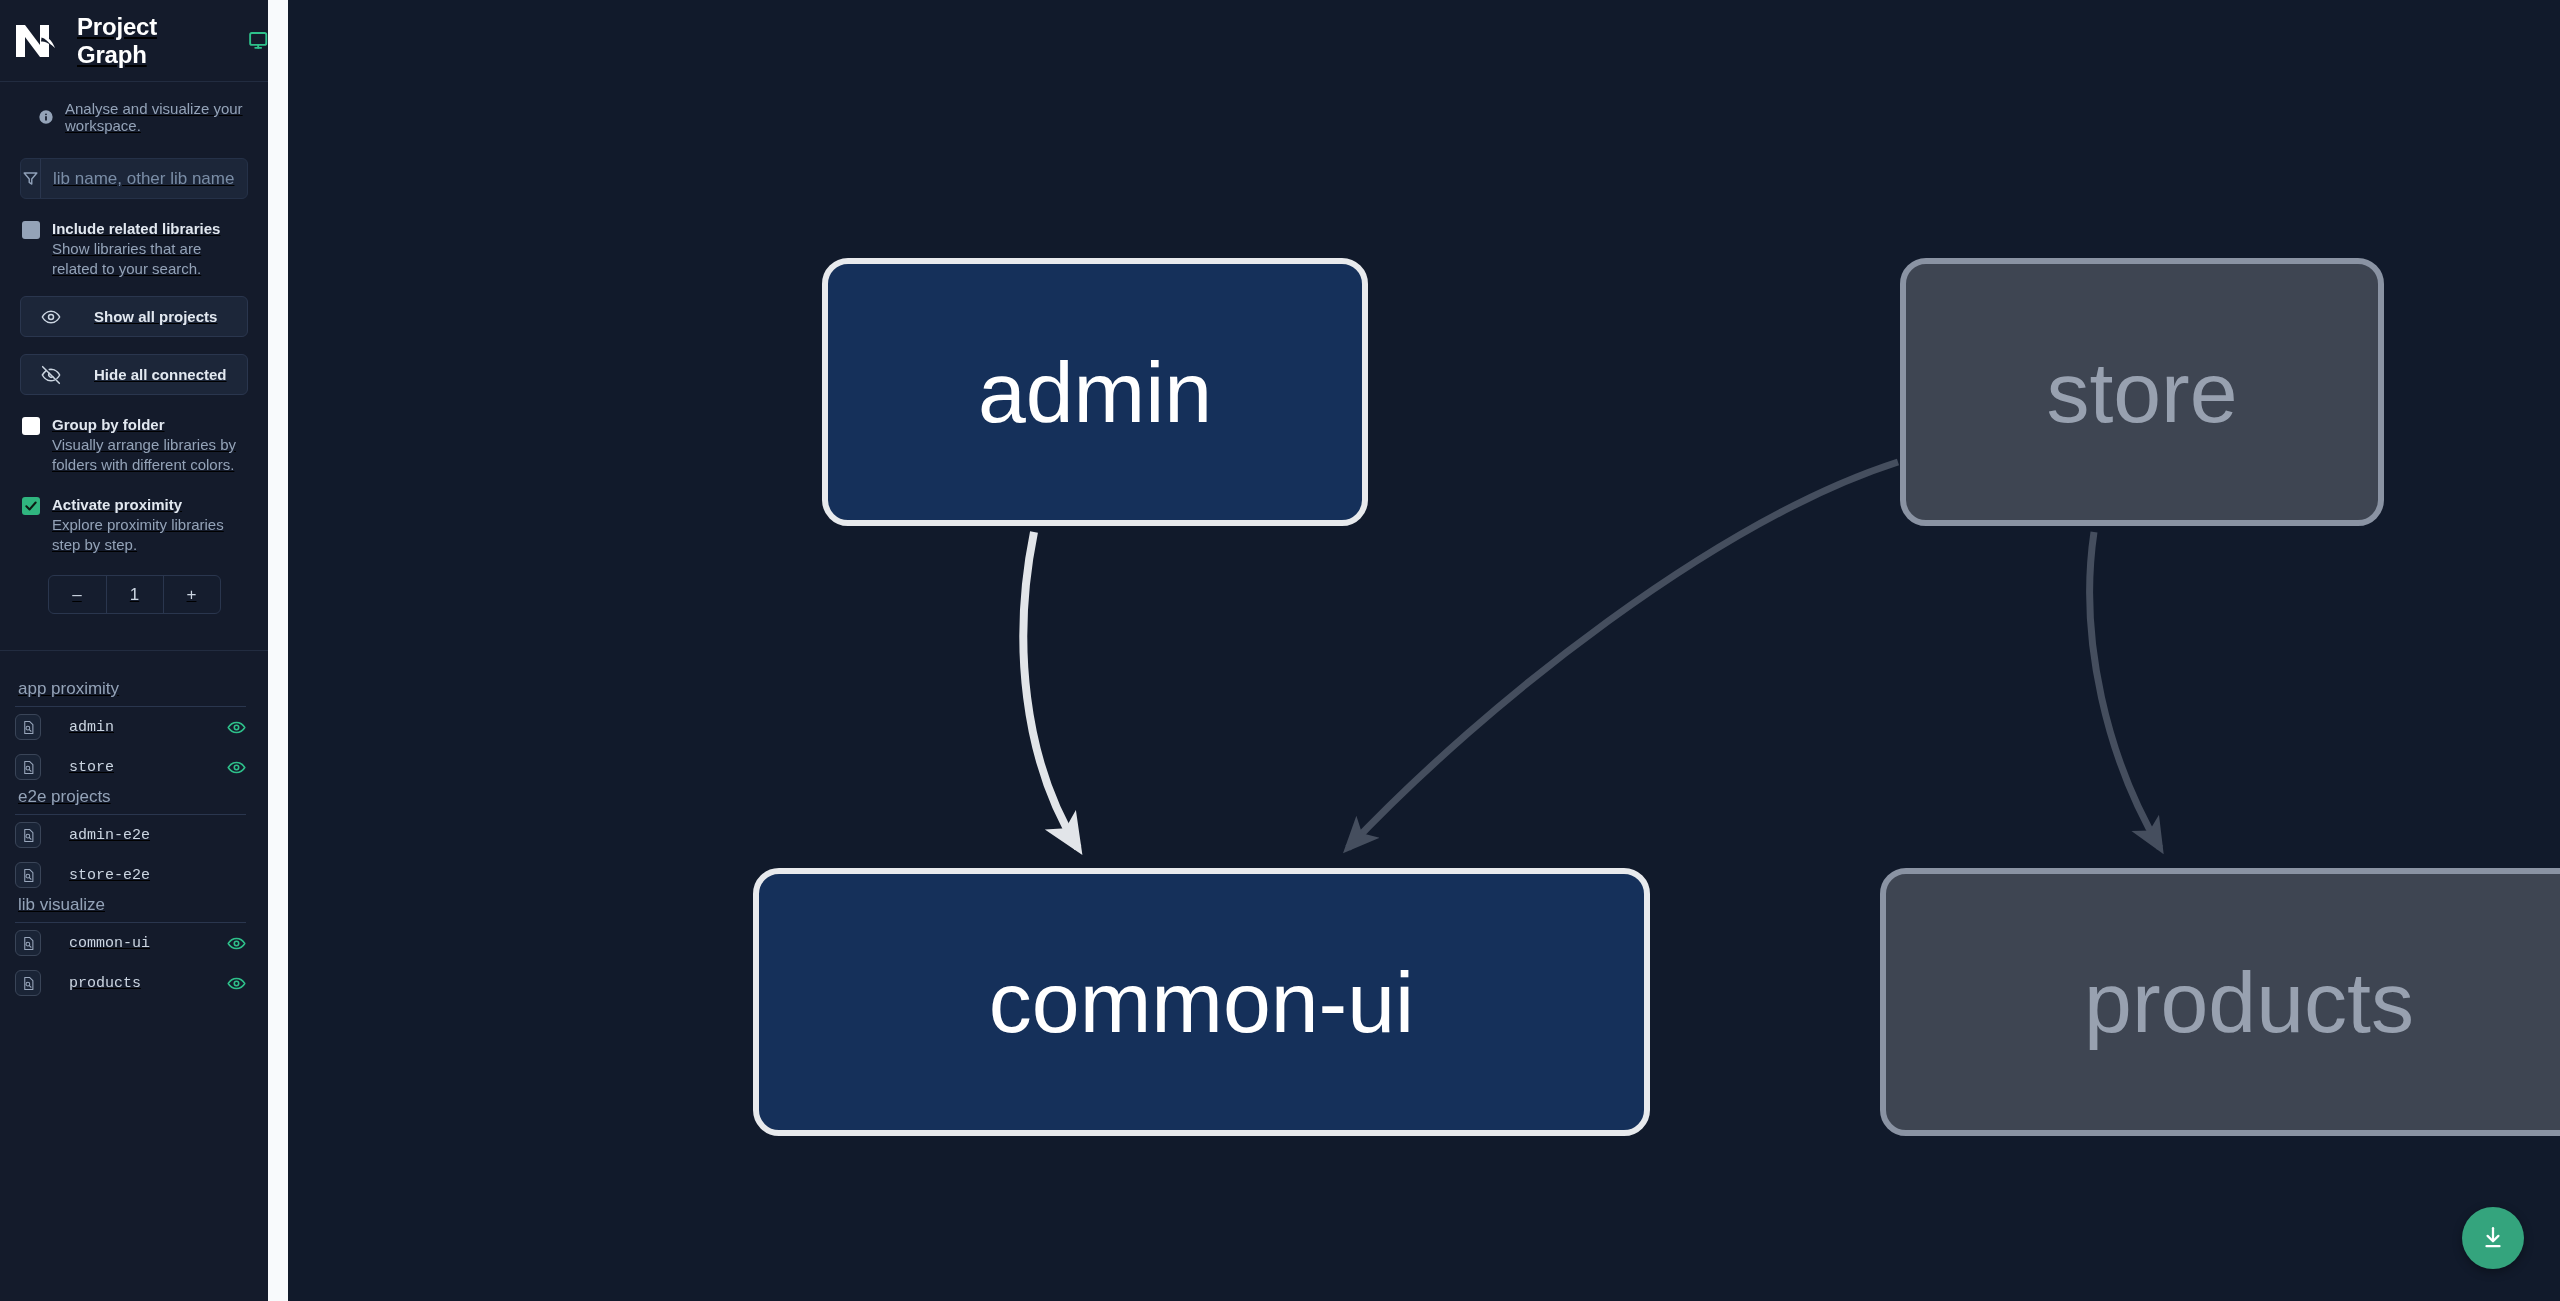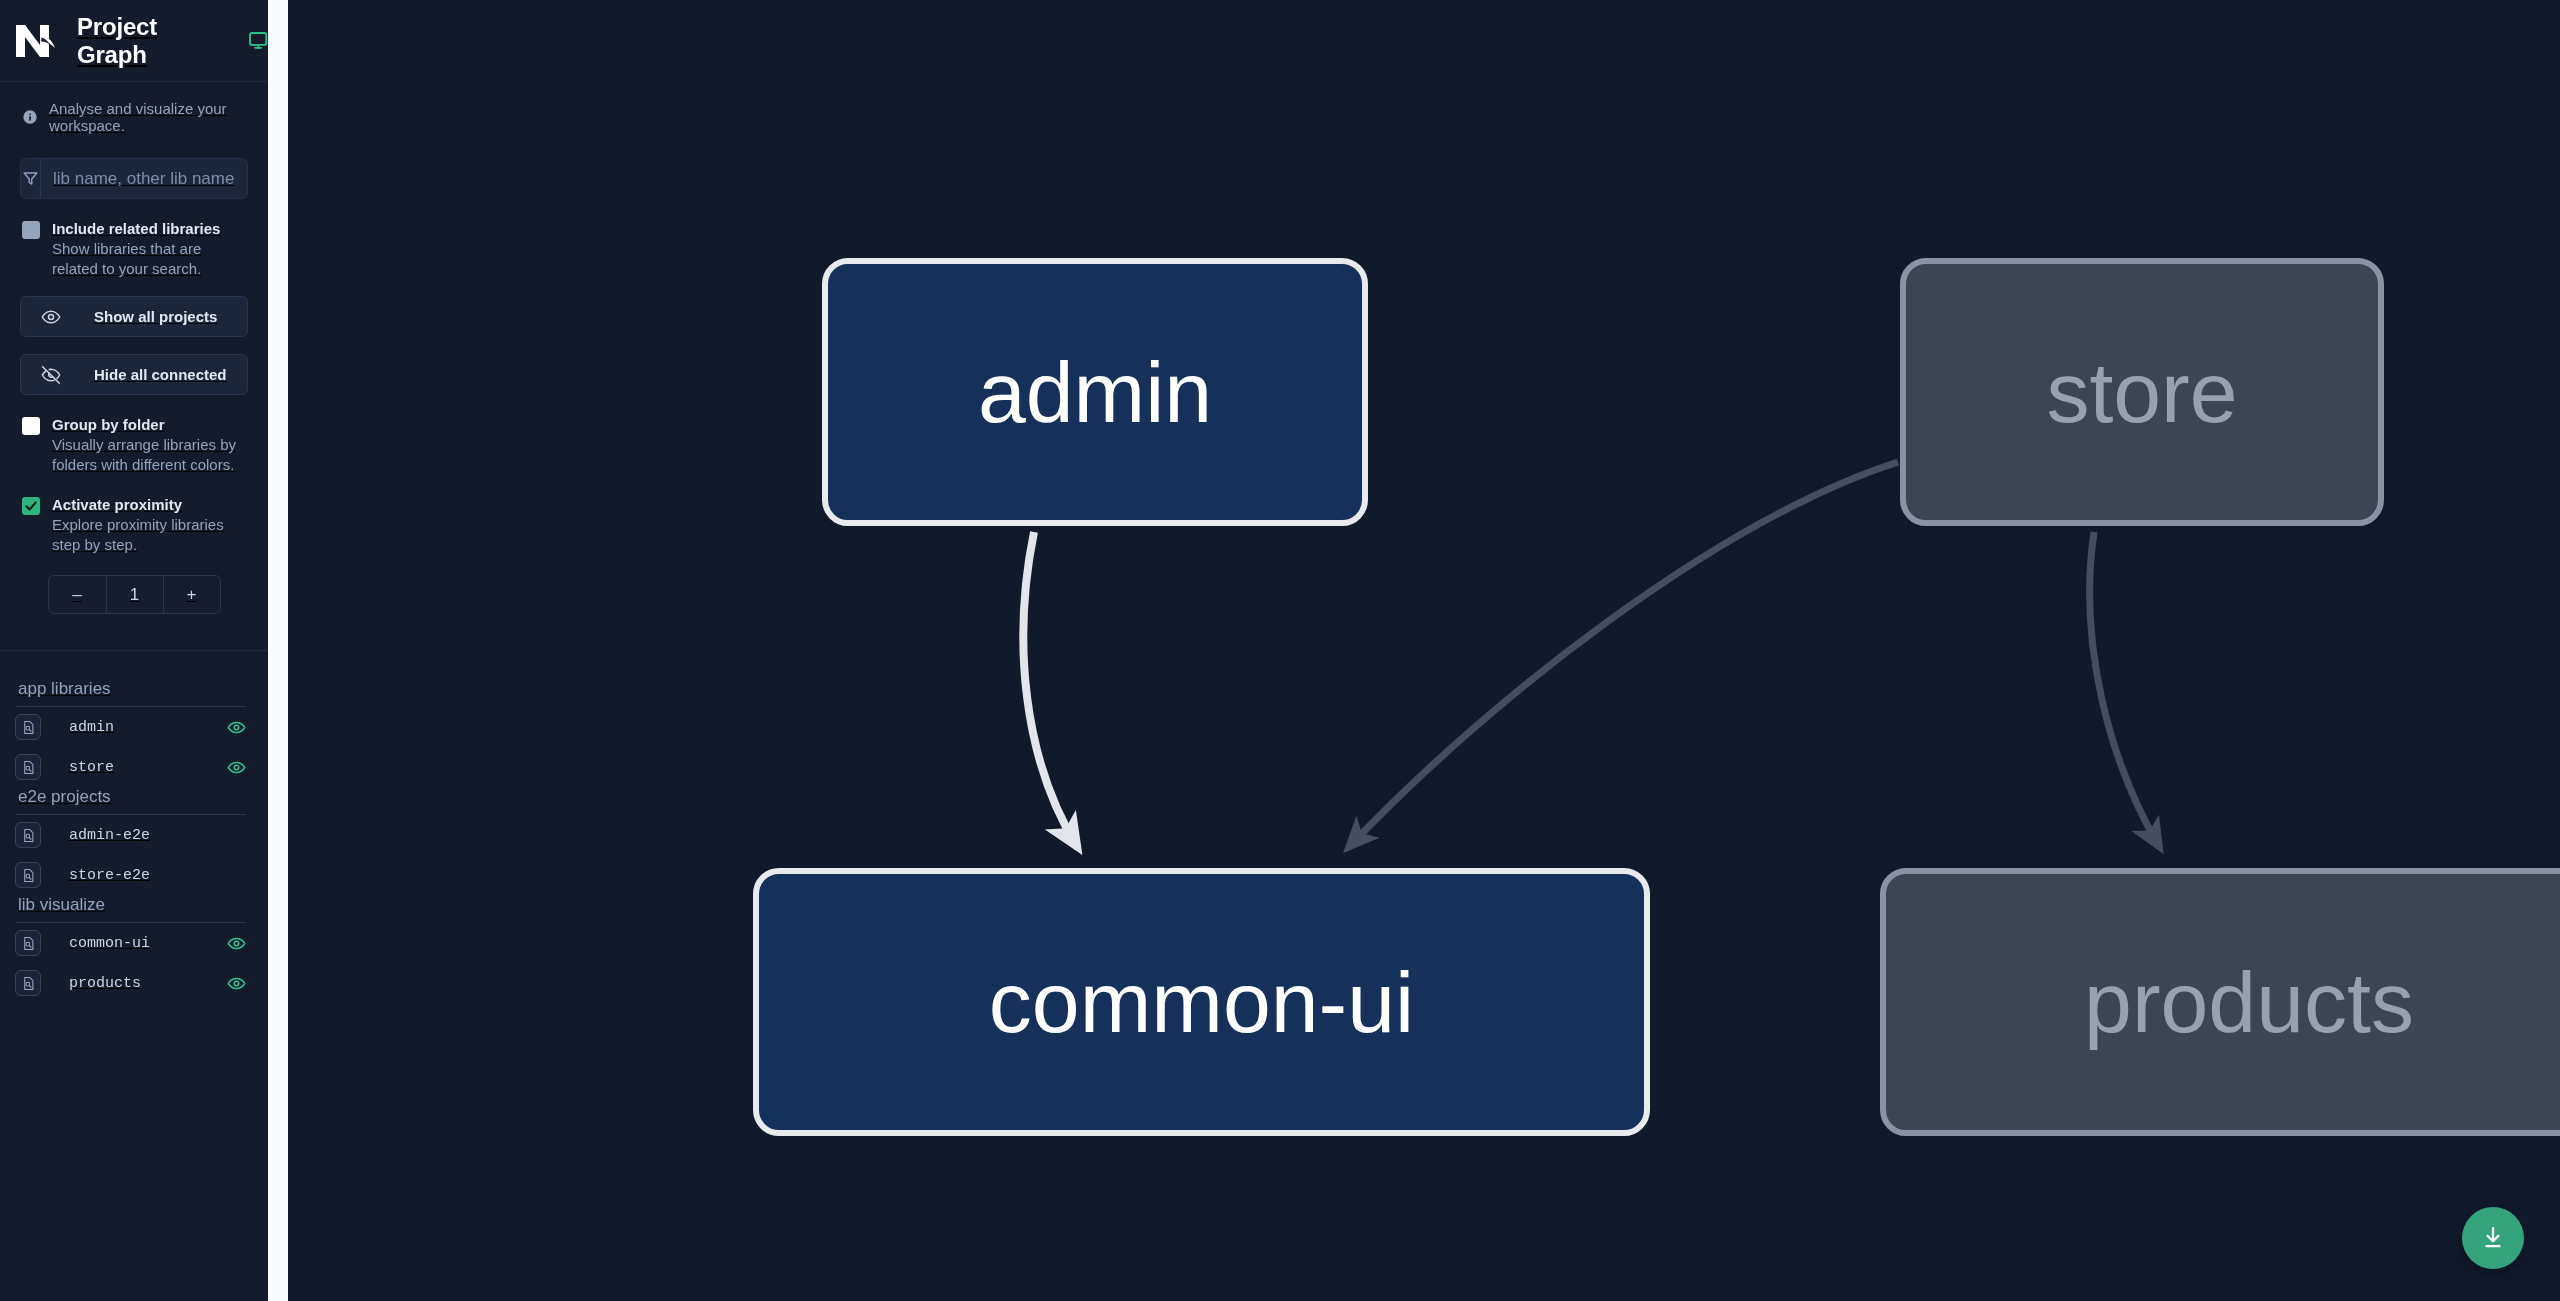--- a/index.html
+++ b/index.html
@@ -33,21 +33,21 @@
   }
   .nx-logo { width: 44px; height: 40px; flex: 0 0 44px; }
   .sb-title {
     color: #ffffff; font-size: 24px; font-weight: 700;
     margin-left: 19px; letter-spacing: -0.2px;
   }
   .monitor-icon { margin-left: 19px; width: 21px; height: 21px; color: #2ec08a; display:block; }
 
   .sb-tagline {
     display: flex; align-items: center; gap: 11px;
-    padding: 18px 14px 0 22px;
+    padding: 18px 14px 0 38px;
     color: #94a3b8; font-size: 15px;
   }
   .info-icon { width: 16px; height: 16px; flex: 0 0 16px; color: #94a3b8; }
 
   .sb-search {
     margin: 24px 20px 0 20px;
     height: 41px;
     background: #1c2639;
     border: 1px solid #253148;
     border-radius: 6px;
@@ -283,21 +283,21 @@
     <div class="stepper">
       <div class="stepper-inner">
         <div class="stepper-btn">–</div>
         <div class="sep">1</div>
         <div class="sep stepper-btn">+</div>
       </div>
     </div>
 
     <div class="sb-scroll">
 
-      <div class="grp-title">app libraries</div>
+      <div class="grp-title">app proximity</div>
       <div class="grp-rule"></div>
       <div class="proj-row">
         <span class="proj-chip">
           <svg viewBox="0 0 24 24" fill="none" stroke="currentColor" stroke-width="1.7" stroke-linecap="round" stroke-linejoin="round">
             <path d="M6 2.5h8l5 5v14h-13z"></path>
               <circle cx="11" cy="13" r="3"></circle>
               <line x1="13.3" y1="15.3" x2="16" y2="18"></line>
           </svg>
         </span>
         <span class="proj-name">admin</span>

